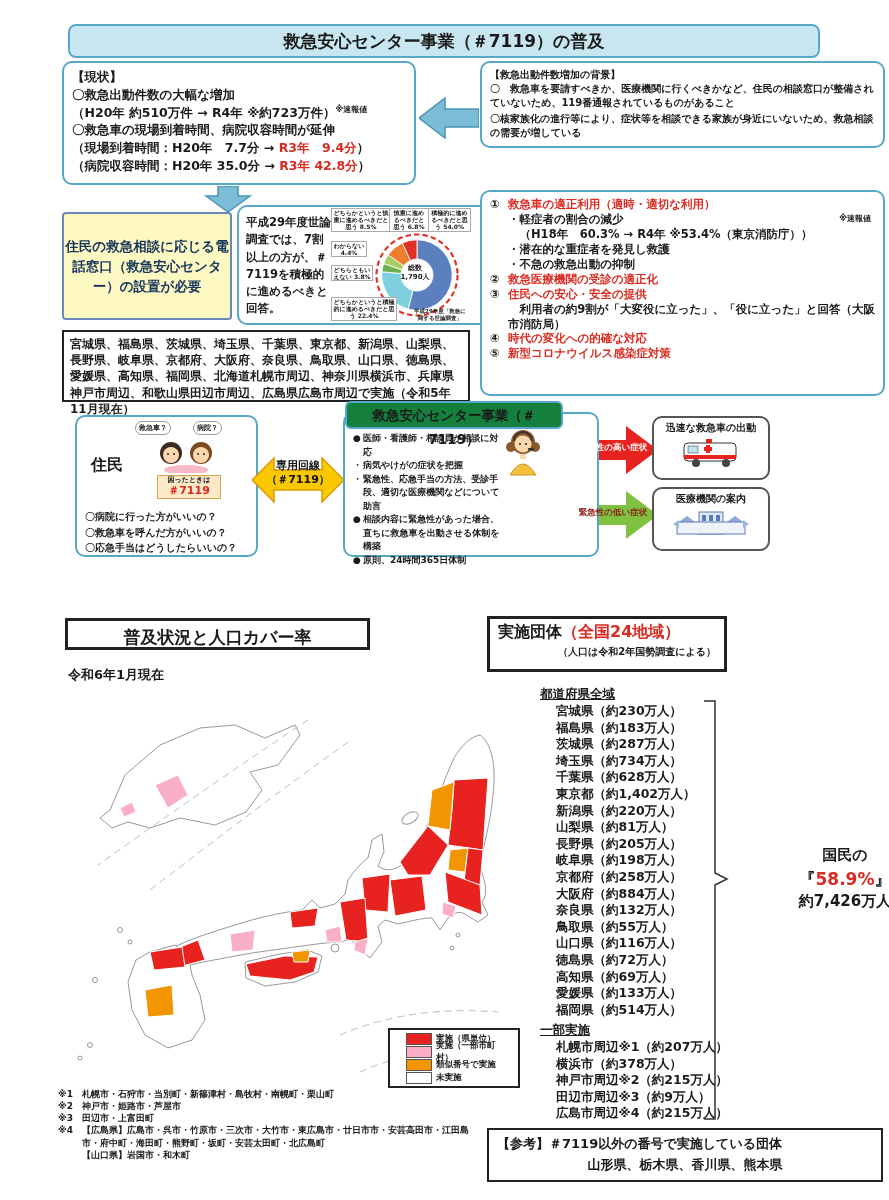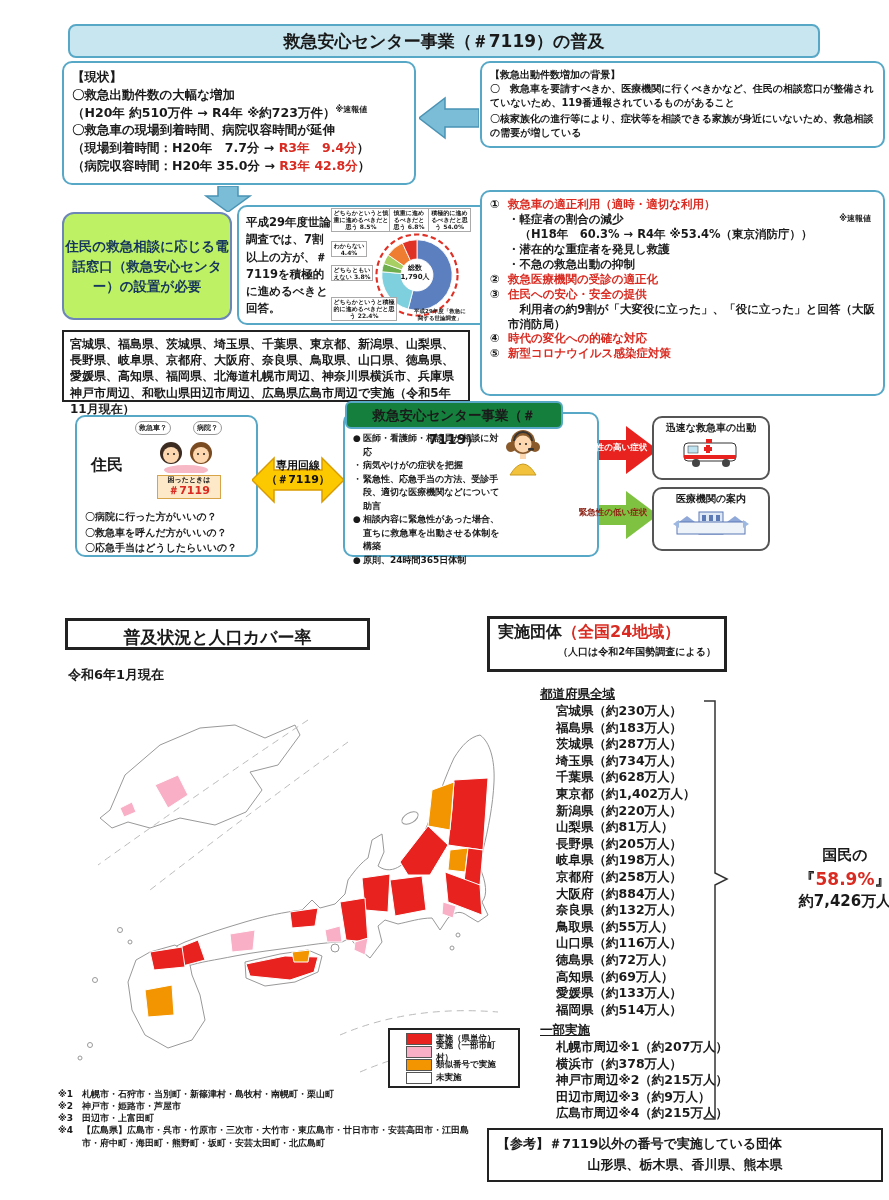--- a/index.html
+++ b/index.html
@@ -8,22 +8,22 @@
   .abs{position:absolute;}
   
   #title-bar{left:68px;top:24px;width:748px;height:30px;background:#c7e6f0;border:2px solid #57a8c7;
              border-radius:8px;text-align:center;font-size:17px;line-height:30px;}
   .bluebox{background:#fff;border:2px solid #57a8c7;border-radius:10px;padding:5px 8px;box-sizing:border-box;}
   #status-box{left:62px;top:61px;width:354px;height:124px;font-size:12.5px;line-height:1.42;}
   .red{color:#d92b21;}
   .sup{font-size:8px;vertical-align:super;}
   #bg-box{left:480px;top:61px;width:405px;height:87px;font-size:10px;line-height:1.4;}
   .bg-item{margin-bottom:2px;}
-  #need-box{left:62px;top:212px;width:170px;height:108px;background:#bef264;border:2px solid #6d86b8;
-            border-radius:12px;color:#17365d;font-size:13.5px;text-align:center;
+  #need-box{left:62px;top:212px;width:170px;height:108px;background:#fef9c3;border:2px solid #6d86b8;
+            border-radius:4px;color:#17365d;font-size:13.5px;text-align:center;
             display:flex;align-items:center;justify-content:center;padding:0;box-sizing:border-box;line-height:1.5;}
   #survey-box{left:237px;top:205px;width:281px;height:120px;padding:0;}
   .survey-text{position:absolute;left:7px;top:7px;width:86px;font-size:11.5px;line-height:1.5;}
   .pie-area{position:absolute;left:92px;top:0;width:138px;height:118px;}
   .pl{position:absolute;font-size:6px;line-height:1.2;border:1px solid #aaa;background:#fff;
       padding:0 1px;text-align:center;font-weight:700;}
   .pie-center{position:absolute;left:60px;top:57px;width:48px;text-align:center;font-size:7px;line-height:1.3;}
   .pie-note{position:absolute;left:82px;top:101px;width:54px;font-size:5.5px;text-align:center;line-height:1.2;}
   #effects-box{left:480px;top:190px;width:405px;height:206px;font-size:11.5px;line-height:1.3;position:absolute;}
   .fx-head{font-size:12.5px;}
@@ -384,20 +384,24 @@
     <div class="note-row">
       <span class="note-no">※3</span>
       <span class="note-text">田辺市・上富田町</span>
     </div>
 
     <div class="note-row">
       <span class="note-no">※4</span>
       <span class="note-text">【広島県】広島市・呉市・竹原市・三次市・大竹市・東広島市・廿日市市・安芸高田市・江田島市・府中町・海田町・熊野町・坂町・安芸太田町・北広島町</span>
     </div>
 
+    <div class="note-row">
+      <span class="note-no"></span>
+      <span class="note-text">【山口県】岩国市・和木町</span>
+    </div>
   </div>
 
 <div class="abs" id="orgs-box">
   <div><span class="t">実施団体</span><span class="t red">（全国24地域）</span></div>
   <div class="sub">（人口は令和2年国勢調査による）</div>
 </div>
 
 <div class="abs list-head" id="full-heading">都道府県全域</div>
 <div class="abs" id="full-list">
 

